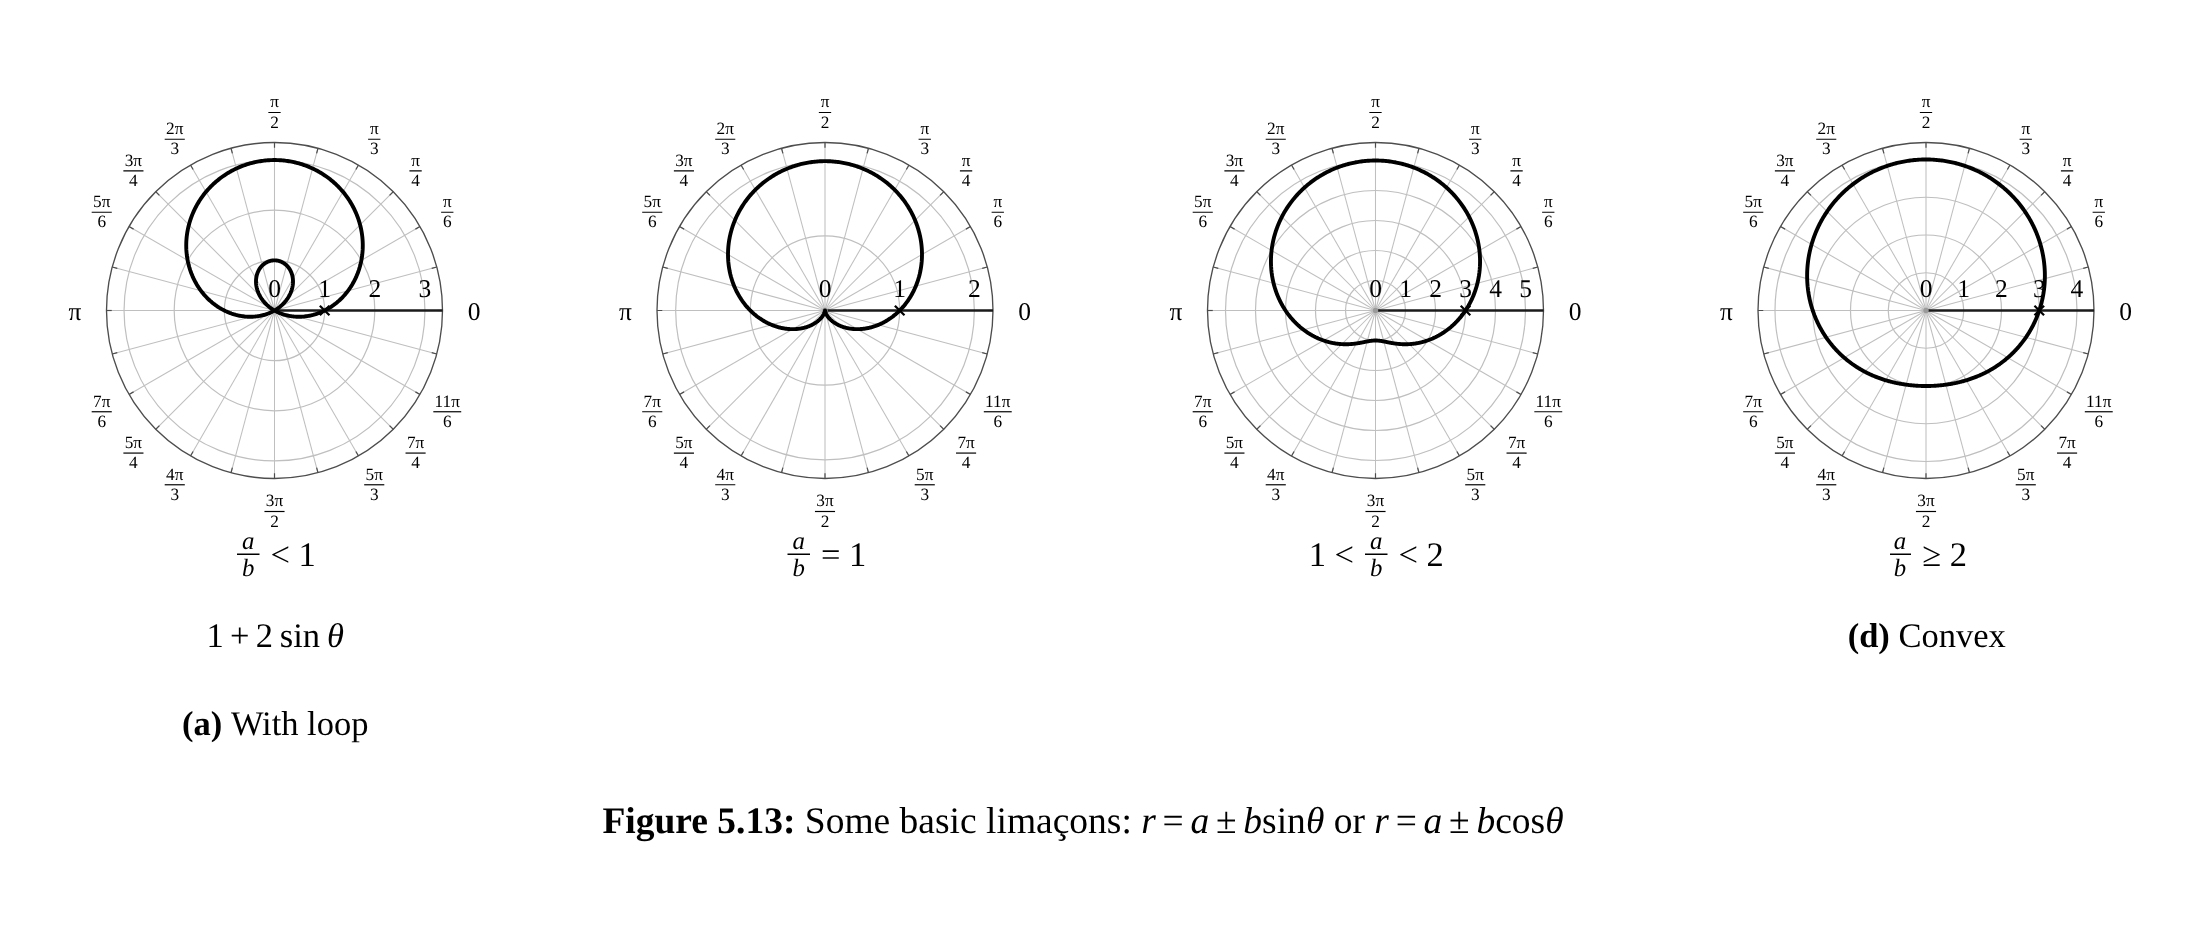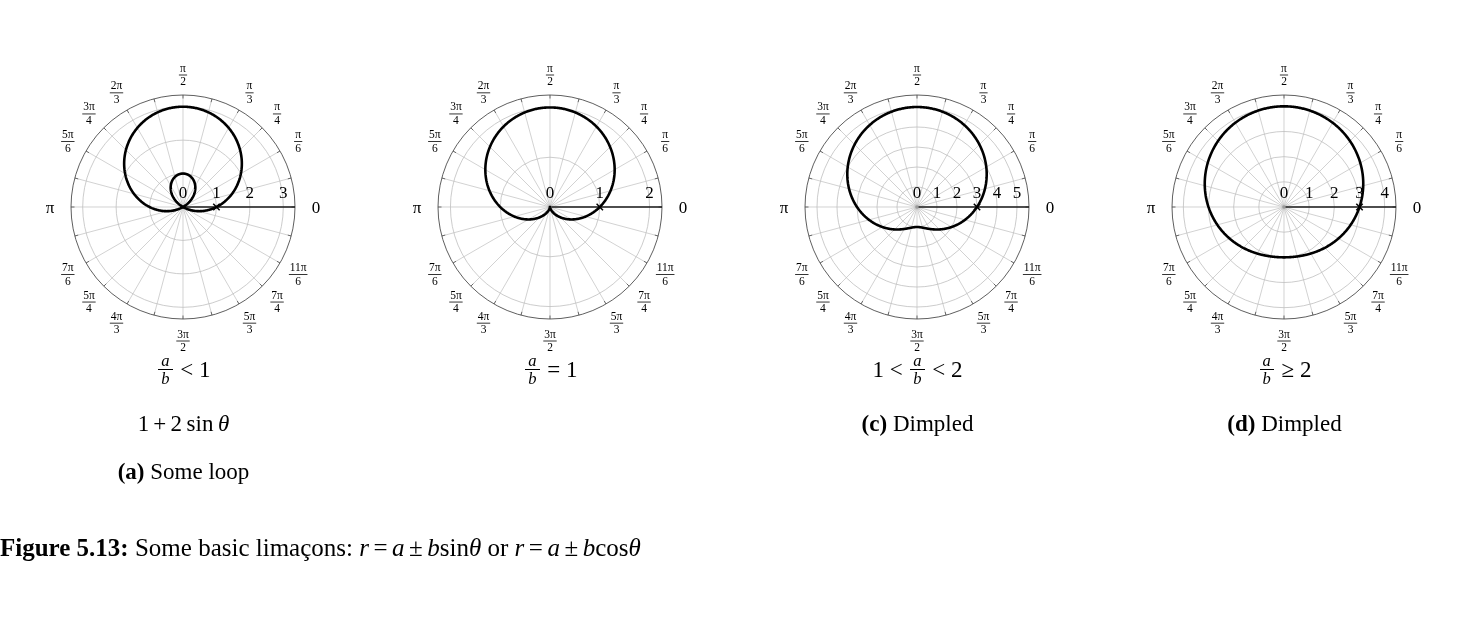--- a/index.html
+++ b/index.html
@@ -49,21 +49,21 @@
     width: 367px;
     text-align: center;
   }
 
   .cap-line {
     font-size: 23px;
     line-height: 1.0;
     white-space: nowrap;
   }
   .cap-ratio { margin-bottom: 24px; }
-  .cap-eq    { margin-bottom: 25px; }
+  .cap-eq    { margin-bottom: 36px; }
   .cap-name  { font-size: 23px; }
   .cap-name .lbl { font-weight: bold; }
 
   
   .frac {
     display: inline-block;
     vertical-align: -0.42em;
     text-align: center;
     font-size: 0.72em;
     line-height: 1.05;
@@ -74,21 +74,21 @@
   .it { font-style: italic; }
   .op { margin: 0 0.18em; }
   .rm { font-style: normal; }
 
   
   #figcaption {
     position: absolute;
     left: 0;
     top: 534px;
     width: 1444px;
-    text-align: left;
+    text-align: center;
     font-size: 25px;
     white-space: nowrap;
   }
   #figcaption .figlabel { font-weight: bold; }
 
   
   text {
     font-family: "Liberation Serif", "DejaVu Serif", serif;
     fill: #000000;
   }
@@ -252,21 +252,21 @@
             <path d="M216.43,167.00L217.02,166.70L217.59,166.40L218.17,166.08L218.74,165.75L219.31,165.41L219.88,165.07L220.44,164.71L221.00,164.34L221.56,163.97L222.11,163.58L222.66,163.18L223.20,162.77L223.74,162.36L224.27,161.93L224.80,161.50L225.32,161.05L225.84,160.60L226.35,160.13L226.86,159.66L227.36,159.18L227.85,158.69L228.34,158.19L228.82,157.68L229.30,157.16L229.77,156.63L230.23,156.10L230.69,155.55L231.14,155.00L231.58,154.44L232.01,153.87L232.44,153.29L232.85,152.70L233.26,152.11L233.67,151.51L234.06,150.90L234.45,150.28L234.83,149.66L235.19,149.03L235.56,148.39L235.91,147.74L236.25,147.09L236.58,146.43L236.91,145.77L237.22,145.09L237.53,144.41L237.82,143.73L238.11,143.04L238.39,142.34L238.65,141.64L238.91,140.93L239.16,140.21L239.39,139.49L239.62,138.77L239.84,138.04L240.04,137.31L240.24,136.57L240.42,135.82L240.59,135.08L240.76,134.32L240.91,133.57L241.05,132.81L241.18,132.04L241.30,131.28L241.40,130.51L241.50,129.73L241.58,128.96L241.65,128.18L241.72,127.40L241.77,126.61L241.80,125.83L241.83,125.04L241.84,124.25L241.85,123.46L241.84,122.66L241.82,121.87L241.79,121.07L241.74,120.28L241.68,119.48L241.62,118.68L241.54,117.88L241.44,117.08L241.34,116.29L241.22,115.49L241.10,114.69L240.95,113.89L240.80,113.10L240.64,112.30L240.46,111.51L240.27,110.72L240.07,109.93L239.86,109.14L239.64,108.35L239.40,107.57L239.15,106.78L238.89,106.00L238.62,105.23L238.34,104.45L238.04,103.68L237.73,102.91L237.42,102.15L237.08,101.39L236.74,100.63L236.39,99.88L236.02,99.13L235.65,98.39L235.26,97.65L234.86,96.92L234.45,96.19L234.03,95.46L233.59,94.75L233.15,94.03L232.69,93.33L232.23,92.62L231.75,91.93L231.26,91.24L230.77,90.56L230.26,89.88L229.74,89.21L229.21,88.55L228.67,87.90L228.12,87.25L227.56,86.61L226.99,85.98L226.41,85.35L225.82,84.74L225.23,84.13L224.62,83.53L224.00,82.93L223.38,82.35L222.74,81.78L222.10,81.21L221.44,80.65L220.78,80.11L220.11,79.57L219.43,79.04L218.75,78.52L218.05,78.01L217.35,77.51L216.64,77.02L215.92,76.54L215.20,76.07L214.47,75.61L213.73,75.16L212.98,74.72L212.23,74.30L211.47,73.88L210.70,73.47L209.93,73.08L209.15,72.69L208.37,72.32L207.58,71.96L206.78,71.61L205.98,71.27L205.18,70.94L204.37,70.63L203.55,70.32L202.73,70.03L201.90,69.75L201.07,69.48L200.24,69.23L199.40,68.98L198.56,68.75L197.72,68.53L196.87,68.32L196.02,68.13L195.16,67.94L194.31,67.77L193.45,67.62L192.58,67.47L191.72,67.34L190.85,67.22L189.99,67.11L189.12,67.01L188.24,66.93L187.37,66.86L186.50,66.80L185.62,66.76L184.75,66.73L183.88,66.71L183.00,66.70L182.12,66.71L181.25,66.73L180.38,66.76L179.50,66.80L178.63,66.86L177.76,66.93L176.88,67.01L176.01,67.11L175.15,67.22L174.28,67.34L173.42,67.47L172.55,67.62L171.69,67.77L170.84,67.94L169.98,68.13L169.13,68.32L168.28,68.53L167.44,68.75L166.60,68.98L165.76,69.23L164.93,69.48L164.10,69.75L163.27,70.03L162.45,70.32L161.63,70.63L160.82,70.94L160.02,71.27L159.22,71.61L158.42,71.96L157.63,72.32L156.85,72.69L156.07,73.08L155.30,73.47L154.53,73.88L153.77,74.30L153.02,74.72L152.27,75.16L151.53,75.61L150.80,76.07L150.08,76.54L149.36,77.02L148.65,77.51L147.95,78.01L147.25,78.52L146.57,79.04L145.89,79.57L145.22,80.11L144.56,80.65L143.90,81.21L143.26,81.78L142.62,82.35L142.00,82.93L141.38,83.53L140.77,84.13L140.18,84.74L139.59,85.35L139.01,85.98L138.44,86.61L137.88,87.25L137.33,87.90L136.79,88.55L136.26,89.21L135.74,89.88L135.23,90.56L134.74,91.24L134.25,91.93L133.77,92.62L133.31,93.33L132.85,94.03L132.41,94.75L131.97,95.46L131.55,96.19L131.14,96.92L130.74,97.65L130.35,98.39L129.98,99.13L129.61,99.88L129.26,100.63L128.92,101.39L128.58,102.15L128.27,102.91L127.96,103.68L127.66,104.45L127.38,105.23L127.11,106.00L126.85,106.78L126.60,107.57L126.36,108.35L126.14,109.14L125.93,109.93L125.73,110.72L125.54,111.51L125.36,112.30L125.20,113.10L125.05,113.89L124.90,114.69L124.78,115.49L124.66,116.29L124.56,117.08L124.46,117.88L124.38,118.68L124.32,119.48L124.26,120.28L124.21,121.07L124.18,121.87L124.16,122.66L124.15,123.46L124.16,124.25L124.17,125.04L124.20,125.83L124.23,126.61L124.28,127.40L124.35,128.18L124.42,128.96L124.50,129.73L124.60,130.51L124.70,131.28L124.82,132.04L124.95,132.81L125.09,133.57L125.24,134.32L125.41,135.08L125.58,135.82L125.76,136.57L125.96,137.31L126.16,138.04L126.38,138.77L126.61,139.49L126.84,140.21L127.09,140.93L127.35,141.64L127.61,142.34L127.89,143.04L128.18,143.73L128.47,144.41L128.78,145.09L129.09,145.77L129.42,146.43L129.75,147.09L130.09,147.74L130.44,148.39L130.81,149.03L131.17,149.66L131.55,150.28L131.94,150.90L132.33,151.51L132.74,152.11L133.15,152.70L133.56,153.29L133.99,153.87L134.42,154.44L134.86,155.00L135.31,155.55L135.77,156.10L136.23,156.63L136.70,157.16L137.18,157.68L137.66,158.19L138.15,158.69L138.64,159.18L139.14,159.66L139.65,160.13L140.16,160.60L140.68,161.05L141.20,161.50L141.73,161.93L142.26,162.36L142.80,162.77L143.34,163.18L143.89,163.58L144.44,163.97L145.00,164.34L145.56,164.71L146.12,165.07L146.69,165.41L147.26,165.75L147.83,166.08L148.41,166.40L148.98,166.70L149.57,167.00L150.15,167.29L150.74,167.56L151.33,167.83L151.92,168.09L152.51,168.33L153.11,168.57L153.70,168.79L154.30,169.01L154.90,169.21L155.50,169.41L156.10,169.59L156.70,169.76L157.30,169.93L157.90,170.08L158.51,170.22L159.11,170.36L159.71,170.48L160.31,170.59L160.91,170.70L161.51,170.79L162.11,170.87L162.71,170.94L163.30,171.01L163.90,171.06L164.49,171.10L165.08,171.14L165.67,171.16L166.26,171.17L166.84,171.18L167.42,171.17L168.00,171.16L168.58,171.14L169.15,171.10L169.72,171.06L170.29,171.01L170.85,170.95L171.42,170.88L171.97,170.80L172.52,170.71L173.07,170.61L173.62,170.51L174.16,170.39L174.69,170.27L175.23,170.14L175.75,170.00L176.27,169.85L176.79,169.70L177.30,169.54L177.81,169.37L178.31,169.19L178.81,169.00L179.30,168.81L179.78,168.61L180.26,168.40L180.73,168.18L181.20,167.96L181.66,167.73L182.11,167.49L182.56,167.25L183.00,167.00L183.43,166.74L183.86,166.48L184.28,166.21L184.70,165.94L185.10,165.66L185.50,165.37L185.90,165.08L186.28,164.79L186.66,164.48L187.03,164.18L187.39,163.87L187.75,163.55L188.10,163.23L188.44,162.90L188.77,162.57L189.09,162.24L189.41,161.90L189.72,161.56L190.02,161.21L190.31,160.86L190.60,160.51L190.88,160.15L191.14,159.79L191.40,159.43L191.66,159.07L191.90,158.70L192.14,158.33L192.36,157.96L192.58,157.58L192.79,157.21L192.99,156.83L193.19,156.45L193.37,156.07L193.55,155.69L193.72,155.30L193.88,154.92L194.03,154.53L194.17,154.15L194.31,153.76L194.43,153.37L194.55,152.99L194.66,152.60L194.76,152.21L194.86,151.82L194.94,151.44L195.02,151.05L195.09,150.67L195.15,150.28L195.20,149.90L195.24,149.52L195.28,149.14L195.30,148.76L195.32,148.38L195.33,148.01L195.34,147.63L195.33,147.26L195.32,146.90L195.30,146.53L195.27,146.17L195.24,145.80L195.19,145.45L195.14,145.09L195.09,144.74L195.02,144.39L194.95,144.05L194.87,143.70L194.78,143.37L194.69,143.03L194.59,142.70L194.48,142.38L194.37,142.06L194.25,141.74L194.12,141.43L193.99,141.12L193.85,140.81L193.70,140.52L193.55,140.22L193.39,139.93L193.23,139.65L193.06,139.37L192.88,139.10L192.70,138.83L192.51,138.57L192.32,138.32L192.12,138.07L191.92,137.82L191.71,137.58L191.50,137.35L191.28,137.13L191.06,136.91L190.84,136.69L190.61,136.49L190.37,136.29L190.14,136.09L189.89,135.91L189.65,135.73L189.40,135.55L189.14,135.39L188.89,135.23L188.63,135.08L188.37,134.93L188.10,134.79L187.83,134.66L187.56,134.54L187.29,134.42L187.01,134.31L186.74,134.21L186.46,134.11L186.17,134.03L185.89,133.95L185.61,133.88L185.32,133.81L185.03,133.75L184.74,133.70L184.46,133.66L184.17,133.63L183.87,133.60L183.58,133.58L183.29,133.57L183.00,133.57L182.71,133.57L182.42,133.58L182.13,133.60L181.83,133.63L181.54,133.66L181.26,133.70L180.97,133.75L180.68,133.81L180.39,133.88L180.11,133.95L179.83,134.03L179.54,134.11L179.26,134.21L178.99,134.31L178.71,134.42L178.44,134.54L178.17,134.66L177.90,134.79L177.63,134.93L177.37,135.08L177.11,135.23L176.86,135.39L176.60,135.55L176.35,135.73L176.11,135.91L175.86,136.09L175.63,136.29L175.39,136.49L175.16,136.69L174.94,136.91L174.72,137.13L174.50,137.35L174.29,137.58L174.08,137.82L173.88,138.07L173.68,138.32L173.49,138.57L173.30,138.83L173.12,139.10L172.94,139.37L172.77,139.65L172.61,139.93L172.45,140.22L172.30,140.52L172.15,140.81L172.01,141.12L171.88,141.43L171.75,141.74L171.63,142.06L171.52,142.38L171.41,142.70L171.31,143.03L171.22,143.37L171.13,143.70L171.05,144.05L170.98,144.39L170.91,144.74L170.86,145.09L170.81,145.45L170.76,145.80L170.73,146.17L170.70,146.53L170.68,146.90L170.67,147.26L170.66,147.63L170.67,148.01L170.68,148.38L170.70,148.76L170.72,149.14L170.76,149.52L170.80,149.90L170.85,150.28L170.91,150.67L170.98,151.05L171.06,151.44L171.14,151.82L171.24,152.21L171.34,152.60L171.45,152.99L171.57,153.37L171.69,153.76L171.83,154.15L171.97,154.53L172.12,154.92L172.28,155.30L172.45,155.69L172.63,156.07L172.81,156.45L173.01,156.83L173.21,157.21L173.42,157.58L173.64,157.96L173.86,158.33L174.10,158.70L174.34,159.07L174.60,159.43L174.86,159.79L175.12,160.15L175.40,160.51L175.69,160.86L175.98,161.21L176.28,161.56L176.59,161.90L176.91,162.24L177.23,162.57L177.56,162.90L177.90,163.23L178.25,163.55L178.61,163.87L178.97,164.18L179.34,164.48L179.72,164.79L180.10,165.08L180.50,165.37L180.90,165.66L181.30,165.94L181.72,166.21L182.14,166.48L182.57,166.74L183.00,167.00L183.44,167.25L183.89,167.49L184.34,167.73L184.80,167.96L185.27,168.18L185.74,168.40L186.22,168.61L186.70,168.81L187.19,169.00L187.69,169.19L188.19,169.37L188.70,169.54L189.21,169.70L189.73,169.85L190.25,170.00L190.77,170.14L191.31,170.27L191.84,170.39L192.38,170.51L192.93,170.61L193.48,170.71L194.03,170.80L194.58,170.88L195.15,170.95L195.71,171.01L196.28,171.06L196.85,171.10L197.42,171.14L198.00,171.16L198.58,171.17L199.16,171.18L199.74,171.17L200.33,171.16L200.92,171.14L201.51,171.10L202.10,171.06L202.70,171.01L203.29,170.94L203.89,170.87L204.49,170.79L205.09,170.70L205.69,170.59L206.29,170.48L206.89,170.36L207.49,170.22L208.10,170.08L208.70,169.93L209.30,169.76L209.90,169.59L210.50,169.41L211.10,169.21L211.70,169.01L212.30,168.79L212.89,168.57L213.49,168.33L214.08,168.09L214.67,167.83L215.26,167.56L215.85,167.29L216.43,167.00Z" fill="none" stroke="#000000" stroke-width="2.6" stroke-linejoin="round"></path>
             <g>
               <line x1="213.23283582089553" y1="163.8" x2="219.6328358208955" y2="170.2" stroke="#000" stroke-width="1.5"></line>
               <line x1="213.23283582089553" y1="170.2" x2="219.6328358208955" y2="163.8" stroke="#000" stroke-width="1.5"></line>
             </g>
           </svg>
         </div>
         <div class="caption-block">
           <div class="cap-line cap-ratio"><span class="frac"><span class="num it">a</span><span class="den it">b</span></span> <span>&lt;</span> <span>1</span></div>
           <div class="cap-line cap-eq"><span>1</span><span class="op">+</span><span>2</span><span class="rm"> sin</span><span class="it"> θ</span></div>
-          <div class="cap-line cap-name"><span class="lbl">(a)</span><span>&nbsp;</span><span>Some loop</span></div>
+          <div class="cap-line cap-name"><span class="lbl">(a)</span><span>&nbsp;</span><span>With loop</span></div>
         </div>
       </div>
       <div class="panel" style="left: 367px;">
         <div class="plot-wrap">
           <svg class="plot-svg" viewBox="0 0 367 320">
             <g>
               <line x1="183" y1="167" x2="295.00" y2="167.00" stroke="#bfbfbf" stroke-width="0.7"></line>
               <line x1="183" y1="167" x2="291.18" y2="138.01" stroke="#bfbfbf" stroke-width="0.7"></line>
               <line x1="183" y1="167" x2="279.99" y2="111.00" stroke="#bfbfbf" stroke-width="0.7"></line>
               <line x1="183" y1="167" x2="262.20" y2="87.80" stroke="#bfbfbf" stroke-width="0.7"></line>
@@ -571,21 +571,20 @@
             </g>
             <path d="M243.00,167.00L243.35,166.47L243.69,165.94L244.03,165.40L244.36,164.86L244.69,164.31L245.01,163.75L245.33,163.19L245.64,162.62L245.94,162.05L246.24,161.47L246.54,160.88L246.83,160.29L247.11,159.70L247.39,159.09L247.66,158.49L247.93,157.87L248.19,157.26L248.44,156.64L248.69,156.01L248.93,155.37L249.16,154.74L249.39,154.10L249.61,153.45L249.82,152.80L250.03,152.14L250.23,151.48L250.42,150.81L250.61,150.14L250.79,149.47L250.96,148.79L251.12,148.11L251.27,147.42L251.42,146.73L251.56,146.04L251.69,145.34L251.82,144.64L251.94,143.93L252.04,143.23L252.14,142.51L252.24,141.80L252.32,141.08L252.40,140.36L252.47,139.64L252.52,138.91L252.57,138.18L252.62,137.45L252.65,136.72L252.68,135.98L252.69,135.24L252.70,134.50L252.70,133.76L252.69,133.01L252.67,132.26L252.64,131.52L252.60,130.77L252.56,130.02L252.50,129.26L252.44,128.51L252.36,127.76L252.28,127.00L252.19,126.24L252.09,125.49L251.98,124.73L251.86,123.97L251.73,123.21L251.59,122.46L251.44,121.70L251.29,120.94L251.12,120.18L250.94,119.43L250.76,118.67L250.56,117.91L250.36,117.16L250.14,116.40L249.92,115.65L249.69,114.90L249.44,114.15L249.19,113.40L248.93,112.65L248.66,111.91L248.38,111.16L248.09,110.42L247.79,109.68L247.48,108.94L247.16,108.21L246.83,107.48L246.50,106.75L246.15,106.02L245.79,105.29L245.43,104.57L245.05,103.86L244.67,103.14L244.27,102.43L243.87,101.72L243.46,101.02L243.04,100.32L242.61,99.63L242.17,98.93L241.72,98.25L241.26,97.56L240.80,96.89L240.32,96.21L239.84,95.54L239.35,94.88L238.84,94.22L238.33,93.57L237.82,92.92L237.29,92.28L236.75,91.64L236.21,91.01L235.66,90.39L235.10,89.77L234.53,89.15L233.95,88.55L233.36,87.94L232.77,87.35L232.17,86.76L231.56,86.18L230.94,85.61L230.32,85.04L229.69,84.48L229.05,83.92L228.40,83.38L227.75,82.84L227.09,82.31L226.42,81.78L225.74,81.27L225.06,80.76L224.37,80.26L223.68,79.77L222.98,79.28L222.27,78.80L221.55,78.34L220.83,77.88L220.10,77.43L219.37,76.98L218.63,76.55L217.88,76.12L217.13,75.71L216.38,75.30L215.61,74.90L214.85,74.51L214.07,74.13L213.30,73.76L212.51,73.39L211.73,73.04L210.93,72.70L210.14,72.36L209.34,72.04L208.53,71.72L207.72,71.42L206.90,71.12L206.09,70.84L205.26,70.56L204.44,70.30L203.61,70.04L202.78,69.79L201.94,69.56L201.10,69.33L200.26,69.12L199.41,68.91L198.57,68.72L197.72,68.53L196.86,68.36L196.01,68.19L195.15,68.04L194.29,67.90L193.43,67.77L192.57,67.64L191.70,67.53L190.84,67.43L189.97,67.34L189.10,67.26L188.23,67.19L187.36,67.13L186.49,67.09L185.62,67.05L184.75,67.02L183.87,67.01L183.00,67.00L182.13,67.01L181.25,67.02L180.38,67.05L179.51,67.09L178.64,67.13L177.77,67.19L176.90,67.26L176.03,67.34L175.16,67.43L174.30,67.53L173.43,67.64L172.57,67.77L171.71,67.90L170.85,68.04L169.99,68.19L169.14,68.36L168.28,68.53L167.43,68.72L166.59,68.91L165.74,69.12L164.90,69.33L164.06,69.56L163.22,69.79L162.39,70.04L161.56,70.30L160.74,70.56L159.91,70.84L159.10,71.12L158.28,71.42L157.47,71.72L156.66,72.04L155.86,72.36L155.07,72.70L154.27,73.04L153.49,73.39L152.70,73.76L151.93,74.13L151.15,74.51L150.39,74.90L149.62,75.30L148.87,75.71L148.12,76.12L147.37,76.55L146.63,76.98L145.90,77.43L145.17,77.88L144.45,78.34L143.73,78.80L143.02,79.28L142.32,79.77L141.63,80.26L140.94,80.76L140.26,81.27L139.58,81.78L138.91,82.31L138.25,82.84L137.60,83.38L136.95,83.92L136.31,84.48L135.68,85.04L135.06,85.61L134.44,86.18L133.83,86.76L133.23,87.35L132.64,87.94L132.05,88.55L131.47,89.15L130.90,89.77L130.34,90.39L129.79,91.01L129.25,91.64L128.71,92.28L128.18,92.92L127.67,93.57L127.16,94.22L126.65,94.88L126.16,95.54L125.68,96.21L125.20,96.89L124.74,97.56L124.28,98.25L123.83,98.93L123.39,99.63L122.96,100.32L122.54,101.02L122.13,101.72L121.73,102.43L121.33,103.14L120.95,103.86L120.57,104.57L120.21,105.29L119.85,106.02L119.50,106.75L119.17,107.48L118.84,108.21L118.52,108.94L118.21,109.68L117.91,110.42L117.62,111.16L117.34,111.91L117.07,112.65L116.81,113.40L116.56,114.15L116.31,114.90L116.08,115.65L115.86,116.40L115.64,117.16L115.44,117.91L115.24,118.67L115.06,119.43L114.88,120.18L114.71,120.94L114.56,121.70L114.41,122.46L114.27,123.21L114.14,123.97L114.02,124.73L113.91,125.49L113.81,126.24L113.72,127.00L113.64,127.76L113.56,128.51L113.50,129.26L113.44,130.02L113.40,130.77L113.36,131.52L113.33,132.26L113.31,133.01L113.30,133.76L113.30,134.50L113.31,135.24L113.32,135.98L113.35,136.72L113.38,137.45L113.43,138.18L113.48,138.91L113.53,139.64L113.60,140.36L113.68,141.08L113.76,141.80L113.86,142.51L113.96,143.23L114.06,143.93L114.18,144.64L114.31,145.34L114.44,146.04L114.58,146.73L114.73,147.42L114.88,148.11L115.04,148.79L115.21,149.47L115.39,150.14L115.58,150.81L115.77,151.48L115.97,152.14L116.18,152.80L116.39,153.45L116.61,154.10L116.84,154.74L117.07,155.37L117.31,156.01L117.56,156.64L117.81,157.26L118.07,157.87L118.34,158.49L118.61,159.09L118.89,159.70L119.17,160.29L119.46,160.88L119.76,161.47L120.06,162.05L120.36,162.62L120.67,163.19L120.99,163.75L121.31,164.31L121.64,164.86L121.97,165.40L122.31,165.94L122.65,166.47L123.00,167.00L123.35,167.52L123.71,168.03L124.07,168.54L124.43,169.05L124.80,169.54L125.17,170.03L125.55,170.51L125.93,170.99L126.31,171.46L126.70,171.93L127.09,172.38L127.49,172.83L127.88,173.28L128.29,173.72L128.69,174.15L129.10,174.58L129.51,174.99L129.92,175.41L130.33,175.81L130.75,176.21L131.17,176.61L131.59,176.99L132.02,177.37L132.45,177.75L132.87,178.11L133.31,178.47L133.74,178.83L134.17,179.17L134.61,179.52L135.04,179.85L135.48,180.18L135.92,180.50L136.36,180.81L136.81,181.12L137.25,181.43L137.69,181.72L138.14,182.01L138.58,182.29L139.03,182.57L139.47,182.84L139.92,183.11L140.37,183.36L140.81,183.62L141.26,183.86L141.71,184.10L142.16,184.34L142.60,184.56L143.05,184.79L143.50,185.00L143.94,185.21L144.39,185.42L144.83,185.62L145.28,185.81L145.72,186.00L146.16,186.18L146.60,186.35L147.04,186.52L147.48,186.69L147.92,186.85L148.36,187.00L148.79,187.15L149.23,187.29L149.66,187.43L150.09,187.56L150.52,187.69L150.95,187.81L151.38,187.93L151.80,188.04L152.22,188.15L152.64,188.25L153.06,188.35L153.48,188.45L153.89,188.54L154.31,188.62L154.72,188.70L155.13,188.78L155.53,188.85L155.93,188.92L156.34,188.98L156.73,189.04L157.13,189.10L157.52,189.15L157.91,189.19L158.30,189.24L158.69,189.28L159.07,189.32L159.45,189.35L159.83,189.38L160.20,189.40L160.57,189.43L160.94,189.45L161.31,189.46L161.67,189.48L162.03,189.49L162.39,189.49L162.74,189.50L163.09,189.50L163.44,189.50L163.79,189.50L164.13,189.49L164.47,189.48L164.80,189.47L165.14,189.46L165.47,189.44L165.79,189.42L166.12,189.41L166.44,189.38L166.75,189.36L167.07,189.34L167.38,189.31L167.69,189.28L167.99,189.25L168.29,189.22L168.59,189.19L168.89,189.15L169.18,189.12L169.47,189.08L169.76,189.04L170.04,189.00L170.32,188.96L170.60,188.92L170.87,188.88L171.14,188.84L171.41,188.79L171.68,188.75L171.94,188.70L172.20,188.66L172.46,188.61L172.71,188.57L172.96,188.52L173.21,188.48L173.46,188.43L173.70,188.38L173.94,188.34L174.18,188.29L174.42,188.24L174.65,188.20L174.88,188.15L175.11,188.11L175.33,188.06L175.56,188.02L175.78,187.97L176.00,187.93L176.21,187.88L176.43,187.84L176.64,187.80L176.85,187.76L177.06,187.71L177.27,187.67L177.47,187.64L177.67,187.60L177.87,187.56L178.07,187.52L178.27,187.49L178.47,187.45L178.66,187.42L178.85,187.39L179.04,187.35L179.23,187.32L179.42,187.29L179.61,187.27L179.79,187.24L179.98,187.21L180.16,187.19L180.34,187.17L180.53,187.15L180.71,187.13L180.89,187.11L181.07,187.09L181.24,187.08L181.42,187.06L181.60,187.05L181.77,187.04L181.95,187.03L182.13,187.02L182.30,187.01L182.48,187.01L182.65,187.00L182.83,187.00L183.00,187.00L183.17,187.00L183.35,187.00L183.52,187.01L183.70,187.01L183.87,187.02L184.05,187.03L184.23,187.04L184.40,187.05L184.58,187.06L184.76,187.08L184.93,187.09L185.11,187.11L185.29,187.13L185.47,187.15L185.66,187.17L185.84,187.19L186.02,187.21L186.21,187.24L186.39,187.27L186.58,187.29L186.77,187.32L186.96,187.35L187.15,187.39L187.34,187.42L187.53,187.45L187.73,187.49L187.93,187.52L188.13,187.56L188.33,187.60L188.53,187.64L188.73,187.67L188.94,187.71L189.15,187.76L189.36,187.80L189.57,187.84L189.79,187.88L190.00,187.93L190.22,187.97L190.44,188.02L190.67,188.06L190.89,188.11L191.12,188.15L191.35,188.20L191.58,188.24L191.82,188.29L192.06,188.34L192.30,188.38L192.54,188.43L192.79,188.48L193.04,188.52L193.29,188.57L193.54,188.61L193.80,188.66L194.06,188.70L194.32,188.75L194.59,188.79L194.86,188.84L195.13,188.88L195.40,188.92L195.68,188.96L195.96,189.00L196.24,189.04L196.53,189.08L196.82,189.12L197.11,189.15L197.41,189.19L197.71,189.22L198.01,189.25L198.31,189.28L198.62,189.31L198.93,189.34L199.25,189.36L199.56,189.38L199.88,189.41L200.21,189.42L200.53,189.44L200.86,189.46L201.20,189.47L201.53,189.48L201.87,189.49L202.21,189.50L202.56,189.50L202.91,189.50L203.26,189.50L203.61,189.49L203.97,189.49L204.33,189.48L204.69,189.46L205.06,189.45L205.43,189.43L205.80,189.40L206.17,189.38L206.55,189.35L206.93,189.32L207.31,189.28L207.70,189.24L208.09,189.19L208.48,189.15L208.87,189.10L209.27,189.04L209.66,188.98L210.07,188.92L210.47,188.85L210.87,188.78L211.28,188.70L211.69,188.62L212.11,188.54L212.52,188.45L212.94,188.35L213.36,188.25L213.78,188.15L214.20,188.04L214.62,187.93L215.05,187.81L215.48,187.69L215.91,187.56L216.34,187.43L216.77,187.29L217.21,187.15L217.64,187.00L218.08,186.85L218.52,186.69L218.96,186.52L219.40,186.35L219.84,186.18L220.28,186.00L220.72,185.81L221.17,185.62L221.61,185.42L222.06,185.21L222.50,185.00L222.95,184.79L223.40,184.56L223.84,184.34L224.29,184.10L224.74,183.86L225.19,183.62L225.63,183.36L226.08,183.11L226.53,182.84L226.97,182.57L227.42,182.29L227.86,182.01L228.31,181.72L228.75,181.43L229.19,181.12L229.64,180.81L230.08,180.50L230.52,180.18L230.96,179.85L231.39,179.52L231.83,179.17L232.26,178.83L232.69,178.47L233.13,178.11L233.55,177.75L233.98,177.37L234.41,176.99L234.83,176.61L235.25,176.21L235.67,175.81L236.08,175.41L236.49,174.99L236.90,174.58L237.31,174.15L237.71,173.72L238.12,173.28L238.51,172.83L238.91,172.38L239.30,171.93L239.69,171.46L240.07,170.99L240.45,170.51L240.83,170.03L241.20,169.54L241.57,169.05L241.93,168.54L242.29,168.03L242.65,167.52L243.00,167.00Z" fill="none" stroke="#000000" stroke-width="2.6" stroke-linejoin="round"></path>
             <g>
               <line x1="239.8" y1="163.8" x2="246.2" y2="170.2" stroke="#000" stroke-width="1.5"></line>
               <line x1="239.8" y1="170.2" x2="246.2" y2="163.8" stroke="#000" stroke-width="1.5"></line>
             </g>
           </svg>
         </div>
         <div class="caption-block">
           <div class="cap-line cap-ratio"><span>1 &lt;</span> <span class="frac"><span class="num it">a</span><span class="den it">b</span></span> <span>&lt;</span> <span>2</span></div>
-          <div class="cap-line cap-name"><span class="lbl">(c)</span><span>&nbsp;</span><span>Dimpled</span></div>
         </div>
       </div>
       <div class="panel" style="left: 1101px;">
         <div class="plot-wrap">
           <svg class="plot-svg" viewBox="0 0 367 320">
             <g>
               <line x1="183" y1="167" x2="295.00" y2="167.00" stroke="#bfbfbf" stroke-width="0.7"></line>
               <line x1="183" y1="167" x2="291.18" y2="138.01" stroke="#bfbfbf" stroke-width="0.7"></line>
               <line x1="183" y1="167" x2="279.99" y2="111.00" stroke="#bfbfbf" stroke-width="0.7"></line>
               <line x1="183" y1="167" x2="262.20" y2="87.80" stroke="#bfbfbf" stroke-width="0.7"></line>
@@ -732,21 +731,21 @@
             </g>
             <path d="M258.51,167.00L258.72,166.34L258.93,165.67L259.14,165.01L259.34,164.33L259.53,163.66L259.72,162.98L259.90,162.30L260.07,161.61L260.24,160.92L260.40,160.23L260.56,159.53L260.71,158.83L260.85,158.13L260.99,157.42L261.12,156.72L261.24,156.00L261.36,155.29L261.46,154.57L261.57,153.85L261.66,153.13L261.75,152.40L261.83,151.68L261.91,150.95L261.97,150.21L262.03,149.48L262.09,148.74L262.13,148.00L262.17,147.26L262.20,146.52L262.22,145.77L262.24,145.02L262.25,144.28L262.25,143.53L262.24,142.77L262.23,142.02L262.21,141.26L262.18,140.51L262.14,139.75L262.09,138.99L262.04,138.23L261.98,137.47L261.91,136.71L261.83,135.95L261.75,135.18L261.66,134.42L261.56,133.66L261.45,132.89L261.33,132.13L261.20,131.36L261.07,130.59L260.93,129.83L260.78,129.06L260.62,128.30L260.46,127.53L260.28,126.77L260.10,126.01L259.91,125.24L259.71,124.48L259.50,123.72L259.29,122.96L259.06,122.19L258.83,121.44L258.59,120.68L258.34,119.92L258.09,119.16L257.82,118.41L257.55,117.66L257.26,116.91L256.97,116.16L256.68,115.41L256.37,114.67L256.05,113.92L255.73,113.18L255.40,112.44L255.06,111.71L254.71,110.97L254.35,110.24L253.99,109.51L253.62,108.79L253.23,108.07L252.84,107.35L252.45,106.63L252.04,105.92L251.63,105.21L251.20,104.50L250.77,103.80L250.34,103.10L249.89,102.40L249.44,101.71L248.97,101.03L248.50,100.34L248.03,99.66L247.54,98.99L247.05,98.32L246.55,97.65L246.04,96.99L245.52,96.33L245.00,95.68L244.47,95.03L243.93,94.39L243.38,93.75L242.83,93.12L242.27,92.49L241.70,91.87L241.12,91.26L240.54,90.65L239.95,90.04L239.35,89.44L238.74,88.85L238.13,88.26L237.52,87.68L236.89,87.10L236.26,86.54L235.62,85.97L234.97,85.42L234.32,84.87L233.66,84.32L233.00,83.79L232.33,83.26L231.65,82.73L230.97,82.22L230.28,81.71L229.58,81.21L228.88,80.71L228.17,80.22L227.46,79.74L226.74,79.27L226.02,78.80L225.29,78.35L224.55,77.90L223.81,77.45L223.06,77.02L222.31,76.59L221.55,76.17L220.79,75.76L220.03,75.36L219.26,74.96L218.48,74.57L217.70,74.19L216.91,73.82L216.12,73.46L215.33,73.11L214.53,72.76L213.73,72.42L212.92,72.10L212.11,71.78L211.30,71.47L210.48,71.16L209.66,70.87L208.83,70.58L208.01,70.31L207.17,70.04L206.34,69.78L205.50,69.53L204.66,69.29L203.82,69.06L202.97,68.84L202.12,68.63L201.27,68.43L200.42,68.23L199.56,68.05L198.70,67.87L197.84,67.71L196.98,67.55L196.11,67.40L195.25,67.26L194.38,67.13L193.51,67.01L192.64,66.90L191.77,66.80L190.89,66.71L190.02,66.63L189.14,66.56L188.27,66.50L187.39,66.45L186.51,66.40L185.64,66.37L184.76,66.35L183.88,66.33L183.00,66.33L182.12,66.33L181.24,66.35L180.36,66.37L179.49,66.40L178.61,66.45L177.73,66.50L176.86,66.56L175.98,66.63L175.11,66.71L174.23,66.80L173.36,66.90L172.49,67.01L171.62,67.13L170.75,67.26L169.89,67.40L169.02,67.55L168.16,67.71L167.30,67.87L166.44,68.05L165.58,68.23L164.73,68.43L163.88,68.63L163.03,68.84L162.18,69.06L161.34,69.29L160.50,69.53L159.66,69.78L158.83,70.04L157.99,70.31L157.17,70.58L156.34,70.87L155.52,71.16L154.70,71.47L153.89,71.78L153.08,72.10L152.27,72.42L151.47,72.76L150.67,73.11L149.88,73.46L149.09,73.82L148.30,74.19L147.52,74.57L146.74,74.96L145.97,75.36L145.21,75.76L144.45,76.17L143.69,76.59L142.94,77.02L142.19,77.45L141.45,77.90L140.71,78.35L139.98,78.80L139.26,79.27L138.54,79.74L137.83,80.22L137.12,80.71L136.42,81.21L135.72,81.71L135.03,82.22L134.35,82.73L133.67,83.26L133.00,83.79L132.34,84.32L131.68,84.87L131.03,85.42L130.38,85.97L129.74,86.54L129.11,87.10L128.48,87.68L127.87,88.26L127.26,88.85L126.65,89.44L126.05,90.04L125.46,90.65L124.88,91.26L124.30,91.87L123.73,92.49L123.17,93.12L122.62,93.75L122.07,94.39L121.53,95.03L121.00,95.68L120.48,96.33L119.96,96.99L119.45,97.65L118.95,98.32L118.46,98.99L117.97,99.66L117.50,100.34L117.03,101.03L116.56,101.71L116.11,102.40L115.66,103.10L115.23,103.80L114.80,104.50L114.37,105.21L113.96,105.92L113.55,106.63L113.16,107.35L112.77,108.07L112.38,108.79L112.01,109.51L111.65,110.24L111.29,110.97L110.94,111.71L110.60,112.44L110.27,113.18L109.95,113.92L109.63,114.67L109.32,115.41L109.03,116.16L108.74,116.91L108.45,117.66L108.18,118.41L107.91,119.16L107.66,119.92L107.41,120.68L107.17,121.44L106.94,122.19L106.71,122.96L106.50,123.72L106.29,124.48L106.09,125.24L105.90,126.01L105.72,126.77L105.54,127.53L105.38,128.30L105.22,129.06L105.07,129.83L104.93,130.59L104.80,131.36L104.67,132.13L104.55,132.89L104.44,133.66L104.34,134.42L104.25,135.18L104.17,135.95L104.09,136.71L104.02,137.47L103.96,138.23L103.91,138.99L103.86,139.75L103.82,140.51L103.79,141.26L103.77,142.02L103.76,142.77L103.75,143.53L103.75,144.28L103.76,145.02L103.78,145.77L103.80,146.52L103.83,147.26L103.87,148.00L103.91,148.74L103.97,149.48L104.03,150.21L104.09,150.95L104.17,151.68L104.25,152.40L104.34,153.13L104.43,153.85L104.54,154.57L104.64,155.29L104.76,156.00L104.88,156.72L105.01,157.42L105.15,158.13L105.29,158.83L105.44,159.53L105.60,160.23L105.76,160.92L105.93,161.61L106.10,162.30L106.28,162.98L106.47,163.66L106.66,164.33L106.86,165.01L107.07,165.67L107.28,166.34L107.49,167.00L107.72,167.66L107.95,168.31L108.18,168.96L108.42,169.60L108.66,170.25L108.91,170.88L109.17,171.52L109.43,172.14L109.70,172.77L109.97,173.39L110.24,174.01L110.52,174.62L110.81,175.22L111.10,175.83L111.40,176.43L111.70,177.02L112.00,177.61L112.31,178.20L112.63,178.78L112.95,179.35L113.27,179.92L113.60,180.49L113.93,181.05L114.26,181.61L114.60,182.16L114.95,182.71L115.29,183.25L115.65,183.79L116.00,184.33L116.36,184.86L116.72,185.38L117.09,185.90L117.46,186.41L117.83,186.92L118.21,187.43L118.59,187.93L118.97,188.42L119.36,188.91L119.74,189.40L120.14,189.88L120.53,190.36L120.93,190.83L121.33,191.29L121.73,191.75L122.14,192.21L122.55,192.66L122.96,193.11L123.37,193.55L123.79,193.98L124.21,194.41L124.63,194.84L125.05,195.26L125.48,195.68L125.90,196.09L126.33,196.50L126.77,196.90L127.20,197.30L127.63,197.69L128.07,198.08L128.51,198.46L128.95,198.84L129.39,199.21L129.83,199.58L130.28,199.94L130.72,200.30L131.17,200.66L131.62,201.01L132.07,201.35L132.52,201.69L132.97,202.03L133.43,202.36L133.88,202.69L134.34,203.01L134.80,203.32L135.25,203.64L135.71,203.95L136.17,204.25L136.63,204.55L137.09,204.84L137.55,205.14L138.01,205.42L138.48,205.70L138.94,205.98L139.40,206.25L139.87,206.52L140.33,206.79L140.80,207.05L141.26,207.31L141.73,207.56L142.19,207.81L142.66,208.05L143.13,208.29L143.59,208.53L144.06,208.76L144.53,208.99L144.99,209.21L145.46,209.43L145.93,209.65L146.39,209.86L146.86,210.07L147.33,210.28L147.79,210.48L148.26,210.68L148.72,210.87L149.19,211.06L149.66,211.25L150.12,211.43L150.59,211.61L151.05,211.79L151.52,211.96L151.98,212.13L152.45,212.30L152.91,212.46L153.37,212.62L153.84,212.78L154.30,212.93L154.76,213.08L155.22,213.23L155.68,213.37L156.15,213.51L156.61,213.65L157.07,213.79L157.53,213.92L157.99,214.05L158.44,214.17L158.90,214.29L159.36,214.41L159.82,214.53L160.27,214.65L160.73,214.76L161.19,214.87L161.64,214.97L162.10,215.08L162.55,215.18L163.00,215.28L163.46,215.37L163.91,215.46L164.36,215.55L164.81,215.64L165.26,215.73L165.72,215.81L166.17,215.89L166.62,215.97L167.06,216.04L167.51,216.12L167.96,216.19L168.41,216.26L168.86,216.32L169.30,216.39L169.75,216.45L170.20,216.51L170.64,216.57L171.09,216.62L171.53,216.68L171.98,216.73L172.42,216.78L172.86,216.82L173.31,216.87L173.75,216.91L174.19,216.95L174.64,216.99L175.08,217.02L175.52,217.06L175.96,217.09L176.40,217.12L176.84,217.15L177.28,217.17L177.72,217.20L178.16,217.22L178.60,217.24L179.04,217.26L179.48,217.28L179.92,217.29L180.36,217.30L180.80,217.31L181.24,217.32L181.68,217.33L182.12,217.33L182.56,217.34L183.00,217.34L183.44,217.34L183.88,217.33L184.32,217.33L184.76,217.32L185.20,217.31L185.64,217.30L186.08,217.29L186.52,217.28L186.96,217.26L187.40,217.24L187.84,217.22L188.28,217.20L188.72,217.17L189.16,217.15L189.60,217.12L190.04,217.09L190.48,217.06L190.92,217.02L191.36,216.99L191.81,216.95L192.25,216.91L192.69,216.87L193.14,216.82L193.58,216.78L194.02,216.73L194.47,216.68L194.91,216.62L195.36,216.57L195.80,216.51L196.25,216.45L196.70,216.39L197.14,216.32L197.59,216.26L198.04,216.19L198.49,216.12L198.94,216.04L199.38,215.97L199.83,215.89L200.28,215.81L200.74,215.73L201.19,215.64L201.64,215.55L202.09,215.46L202.54,215.37L203.00,215.28L203.45,215.18L203.90,215.08L204.36,214.97L204.81,214.87L205.27,214.76L205.73,214.65L206.18,214.53L206.64,214.41L207.10,214.29L207.56,214.17L208.01,214.05L208.47,213.92L208.93,213.79L209.39,213.65L209.85,213.51L210.32,213.37L210.78,213.23L211.24,213.08L211.70,212.93L212.16,212.78L212.63,212.62L213.09,212.46L213.55,212.30L214.02,212.13L214.48,211.96L214.95,211.79L215.41,211.61L215.88,211.43L216.34,211.25L216.81,211.06L217.28,210.87L217.74,210.68L218.21,210.48L218.67,210.28L219.14,210.07L219.61,209.86L220.07,209.65L220.54,209.43L221.01,209.21L221.47,208.99L221.94,208.76L222.41,208.53L222.87,208.29L223.34,208.05L223.81,207.81L224.27,207.56L224.74,207.31L225.20,207.05L225.67,206.79L226.13,206.52L226.60,206.25L227.06,205.98L227.52,205.70L227.99,205.42L228.45,205.14L228.91,204.84L229.37,204.55L229.83,204.25L230.29,203.95L230.75,203.64L231.20,203.32L231.66,203.01L232.12,202.69L232.57,202.36L233.03,202.03L233.48,201.69L233.93,201.35L234.38,201.01L234.83,200.66L235.28,200.30L235.72,199.94L236.17,199.58L236.61,199.21L237.05,198.84L237.49,198.46L237.93,198.08L238.37,197.69L238.80,197.30L239.23,196.90L239.67,196.50L240.10,196.09L240.52,195.68L240.95,195.26L241.37,194.84L241.79,194.41L242.21,193.98L242.63,193.55L243.04,193.11L243.45,192.66L243.86,192.21L244.27,191.75L244.67,191.29L245.07,190.83L245.47,190.36L245.86,189.88L246.26,189.40L246.64,188.91L247.03,188.42L247.41,187.93L247.79,187.43L248.17,186.92L248.54,186.41L248.91,185.90L249.28,185.38L249.64,184.86L250.00,184.33L250.35,183.79L250.71,183.25L251.05,182.71L251.40,182.16L251.74,181.61L252.07,181.05L252.40,180.49L252.73,179.92L253.05,179.35L253.37,178.78L253.69,178.20L254.00,177.61L254.30,177.02L254.60,176.43L254.90,175.83L255.19,175.22L255.48,174.62L255.76,174.01L256.03,173.39L256.30,172.77L256.57,172.14L256.83,171.52L257.09,170.88L257.34,170.25L257.58,169.60L257.82,168.96L258.05,168.31L258.28,167.66L258.51,167.00Z" fill="none" stroke="#000000" stroke-width="2.6" stroke-linejoin="round"></path>
             <g>
               <line x1="255.30561797752813" y1="163.8" x2="261.7056179775281" y2="170.2" stroke="#000" stroke-width="1.5"></line>
               <line x1="255.30561797752813" y1="170.2" x2="261.7056179775281" y2="163.8" stroke="#000" stroke-width="1.5"></line>
             </g>
           </svg>
         </div>
         <div class="caption-block">
           <div class="cap-line cap-ratio"><span class="frac"><span class="num it">a</span><span class="den it">b</span></span> <span>≥</span> <span>2</span></div>
-          <div class="cap-line cap-name"><span class="lbl">(d)</span><span>&nbsp;</span><span>Dimpled</span></div>
+          <div class="cap-line cap-name"><span class="lbl">(d)</span><span>&nbsp;</span><span>Convex</span></div>
         </div>
       </div>
     </div>
 
   <div id="figcaption">
     <span class="figlabel">Figure 5.13:</span><span>&nbsp;</span><span>Some basic limaçons:</span><span>&nbsp;</span><span class="it">r</span><span class="op rm">=</span><span class="it">a</span><span class="op rm">±</span><span class="it">b</span><span class="rm">sin</span><span class="it">θ</span><span>&nbsp;</span><span>or</span><span>&nbsp;</span><span class="it">r</span><span class="op rm">=</span><span class="it">a</span><span class="op rm">±</span><span class="it">b</span><span class="rm">cos</span><span class="it">θ</span>
   </div>
 
 </div>
 

